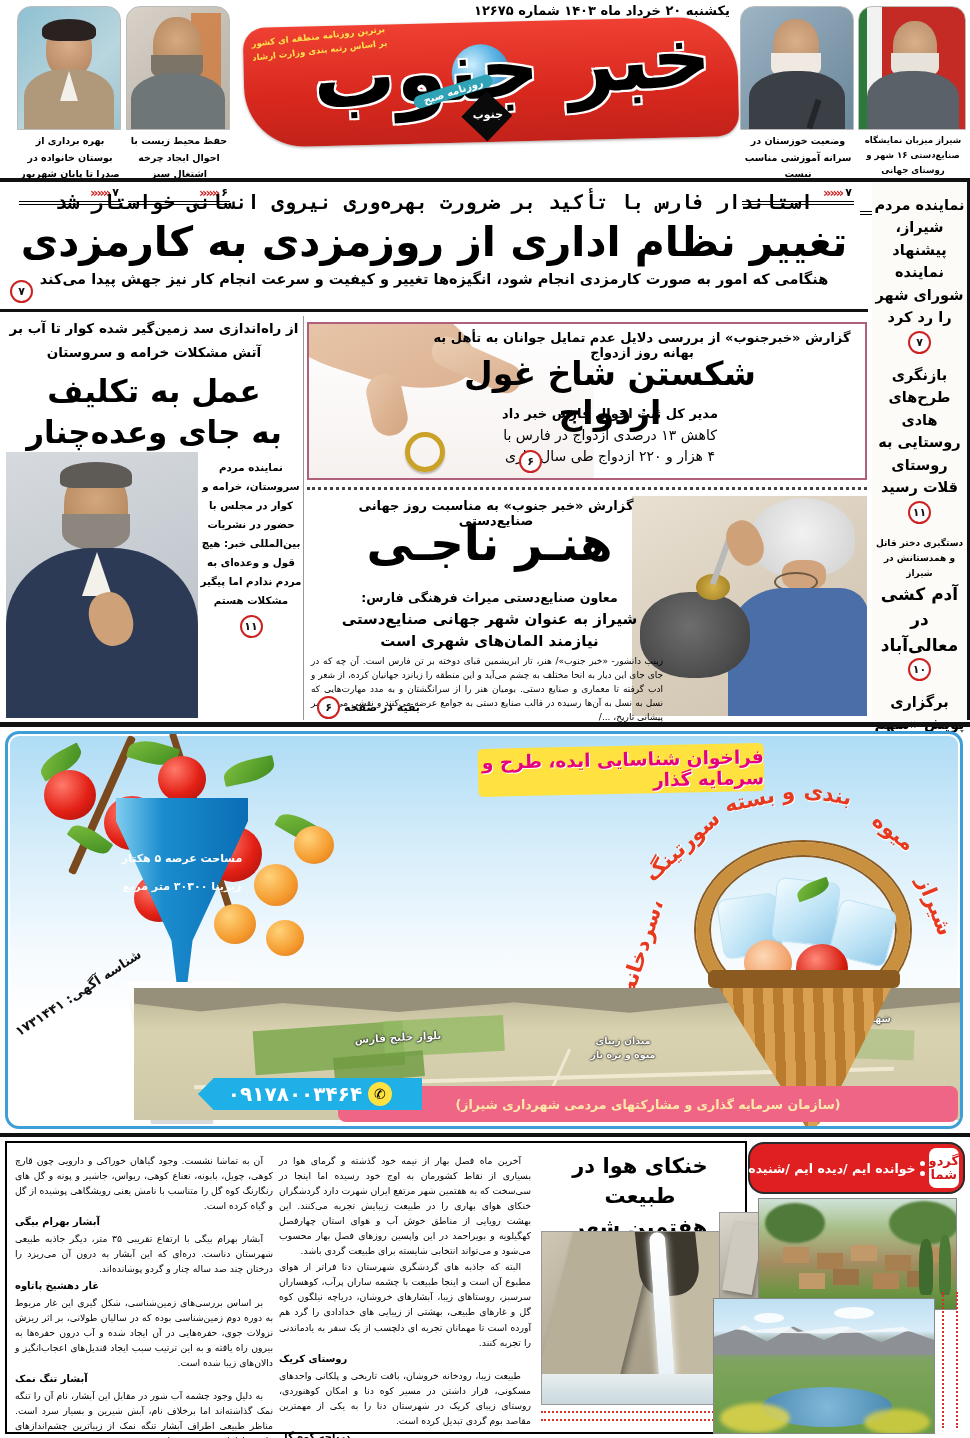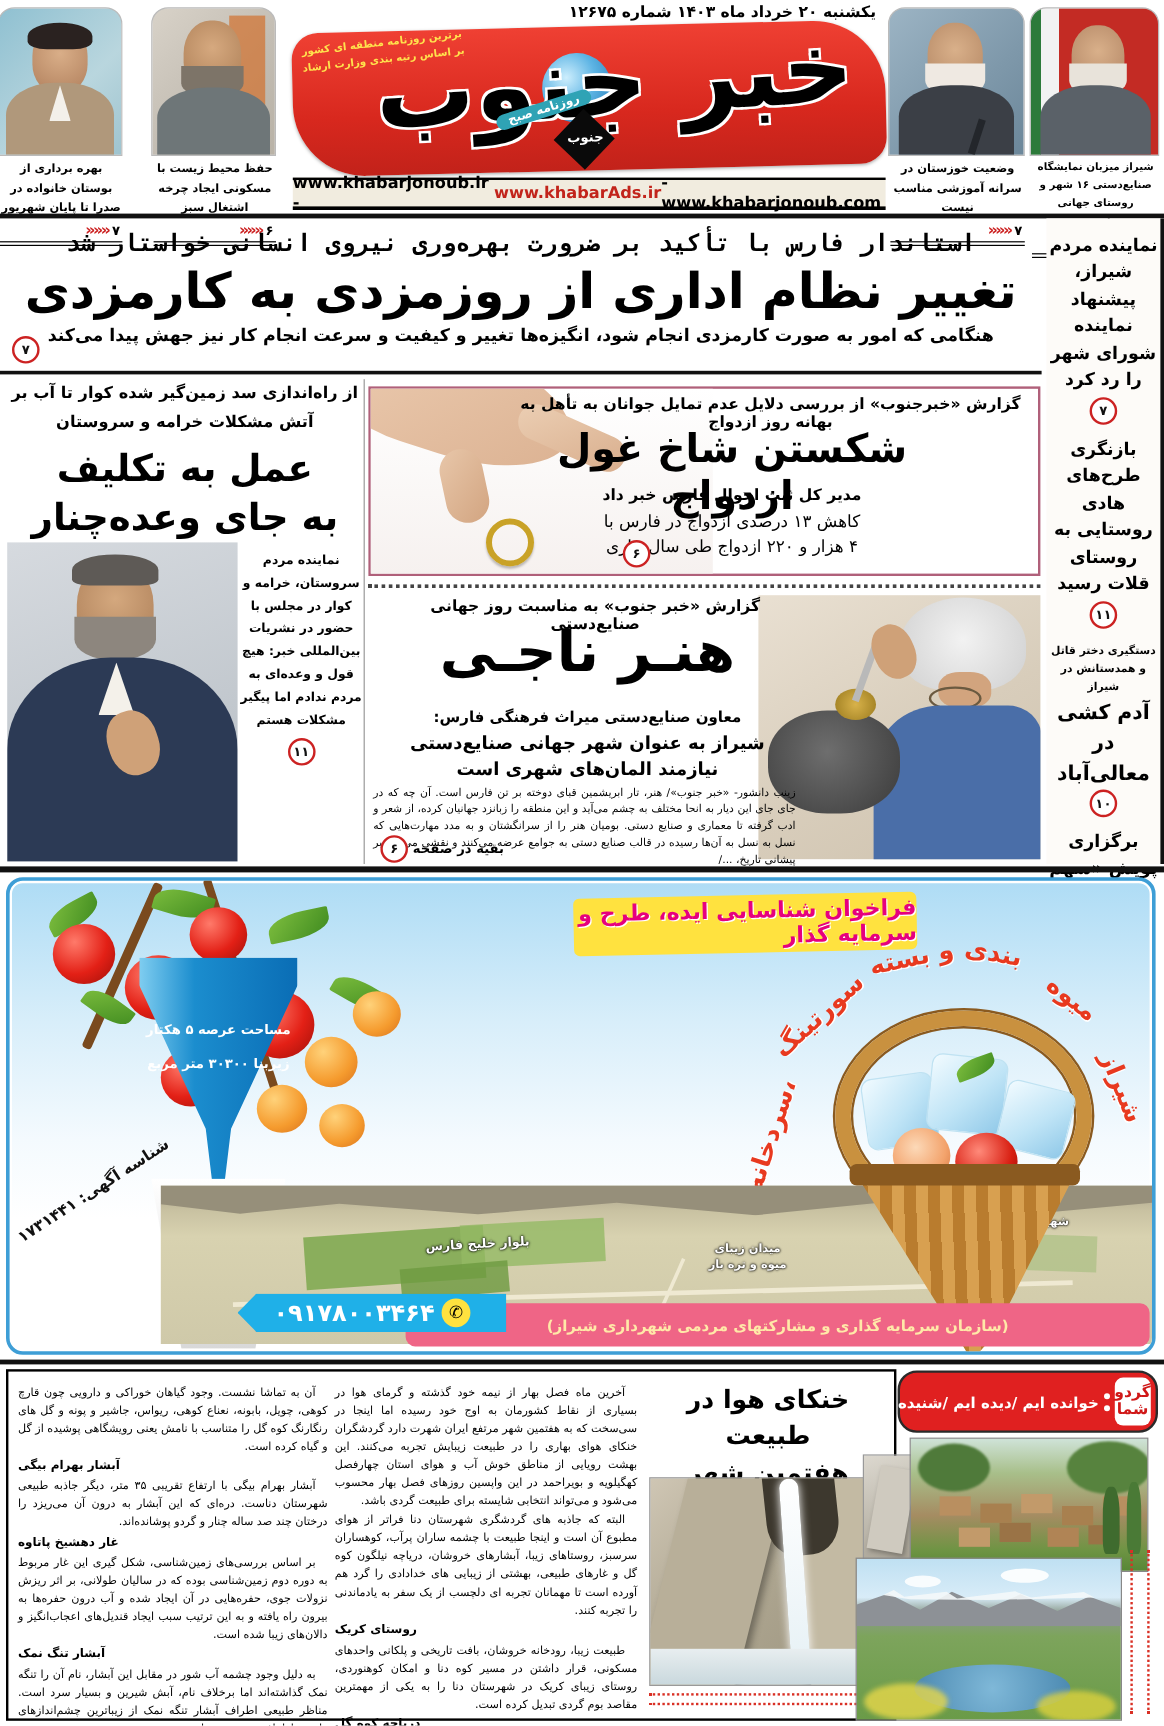--- a/index.html
+++ b/index.html
@@ -64,62 +64,57 @@
   
   .ncol{position:absolute;direction:rtl;font-size:9.3px;line-height:1.62;text-align:justify;}
   .ncol .nh{font-weight:900;font-size:10px;text-align:left;margin:1px 0;}
   .ncol p{margin:0 0 1px 0;text-indent:10px;}
   .reddot-h{position:absolute;border-top:2px dotted #d93025;}
   .reddot-v{position:absolute;border-left:2px dotted #d93025;}
 </style>
 </head>
 <body>
 
-<div class="card" style="left:0;top:6px;width:102px;">
+<div class="card" style="left:19px;top:6px;width:102px;">
   <div class="ph" style="background:linear-gradient(135deg,#8fc0d1,#b9d6de 60%,#9fc4cf);">
     <div class="head" style="left:28px;top:14px;width:46px;height:56px;background:radial-gradient(circle at 50% 42%,#d9ae88,#b07f5c);"></div>
     <div class="abs" style="left:24px;top:12px;width:54px;height:22px;border-radius:50% 50% 30% 30%;background:#2a2220;"></div>
     <div class="torso" style="left:6px;top:62px;width:90px;height:60px;background:#b0987b;"></div>
     <div class="abs" style="left:42px;top:64px;width:18px;height:30px;background:#f3f0ea;clip-path:polygon(50% 0,100% 100%,0 100%);"></div>
   </div>
   <div class="cap rtl">بهره برداری از بوستان خانواده در صدرا تا پایان شهریور</div>
   <div class="foot">
     <span class="b" style="font-size:11px;">۷</span>
     <span class="chev">«««</span>
   </div>
 </div>
 
 <div class="card" style="left:128px;top:6px;width:102px;">
   <div class="ph" style="background:linear-gradient(135deg,#d8d2c8,#c3bdb3 55%,#b9b2a6);">
     <div class="abs" style="left:64px;top:6px;width:30px;height:100px;background:#d2702e;opacity:.7;"></div>
     <div class="head" style="left:26px;top:10px;width:48px;height:60px;background:radial-gradient(circle at 50% 38%,#d6a97f,#a87a52);"></div>
     <div class="abs" style="left:24px;top:48px;width:52px;height:26px;border-radius:0 0 45% 45%;background:#7d7468;"></div>
     <div class="torso" style="left:4px;top:66px;width:94px;height:56px;background:#6e7678;"></div>
   </div>
-  <div class="cap rtl">حفظ محیط زیست با مسکونی ایجاد چرخه اشتغال سبز</div>
+  <div class="cap rtl">حفظ محیط زیست با احوال ایجاد چرخه اشتغال سبز</div>
   <div class="foot">
     <span class="b" style="font-size:11px;">۶</span>
     <span class="chev">«««</span>
   </div>
 </div>
 
 <div class="abs" style="left:244px;top:0;width:494px;height:176px;">
   <div class="abs rtl b" style="top:3px;right:8px;font-size:13px;letter-spacing:.5px;">یکشنبه ۲۰ خرداد ماه ۱۴۰۳ شماره ۱۲۶۷۵</div>
   <div class="mast-red" style="left:0;top:22px;width:494px;height:120px;">
     <div class="abs rtl" style="right:348px;top:4px;width:140px;color:#ffe34d;font-size:8.5px;font-weight:800;line-height:1.6;transform:rotate(-5deg);text-align:center;">برترین روزنامه منطقه ای کشور بر اساس رتبه بندی وزارت ارشاد</div>
     <div class="globe" style="left:208px;top:22px;width:58px;height:58px;"></div>
     <div class="mast-logo rtl" style="right:26px;top:2px;font-size:82px;line-height:1.1;">خبر جنوب</div>
     <div class="diamond" style="left:224px;top:76px;width:36px;height:36px;"></div>
     <div class="abs rtl" style="left:226px;top:86px;width:34px;color:#fff;font-size:11px;font-weight:900;text-align:center;z-index:3;">جنوب</div>
     <div class="ribbon" style="left:168px;top:62px;">روزنامه صبح</div>
-  </div>
-  <div class="webbar" style="left:0;top:148px;width:494px;height:22px;">
-    <span>www.khabarjonoub.ir - </span>
-    <span style="color:#c2241b;">www.khabarAds.ir</span>
-    <span> - www.khabarjonoub.com</span>
   </div>
 </div>
 
 <div class="card" style="left:742px;top:6px;width:112px;">
   <div class="ph" style="background:linear-gradient(135deg,#9cb4c4,#7e98aa 60%,#6c879a);">
     <div class="head" style="left:32px;top:12px;width:46px;height:56px;background:radial-gradient(circle at 50% 40%,#d9b08a,#b08360);"></div>
     <div class="abs" style="left:30px;top:46px;width:50px;height:26px;border-radius:0 0 45% 45%;background:#efe9e2;"></div>
     <div class="torso" style="left:8px;top:64px;width:96px;height:58px;background:#3b3f46;"></div>
     <div class="abs" style="left:70px;top:92px;width:6px;height:30px;background:#23262b;transform:rotate(18deg);"></div>
   </div>

